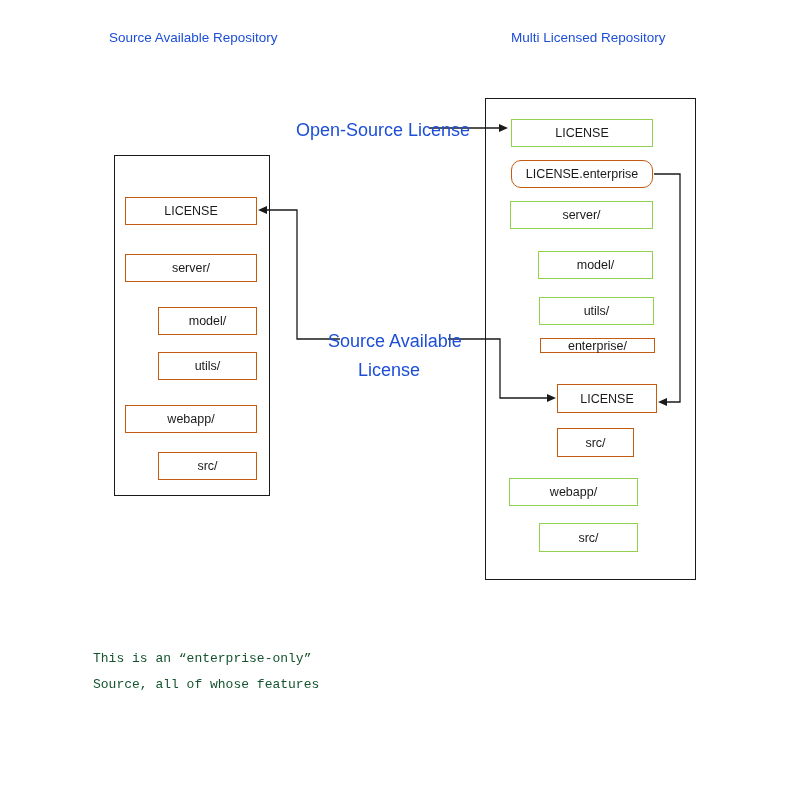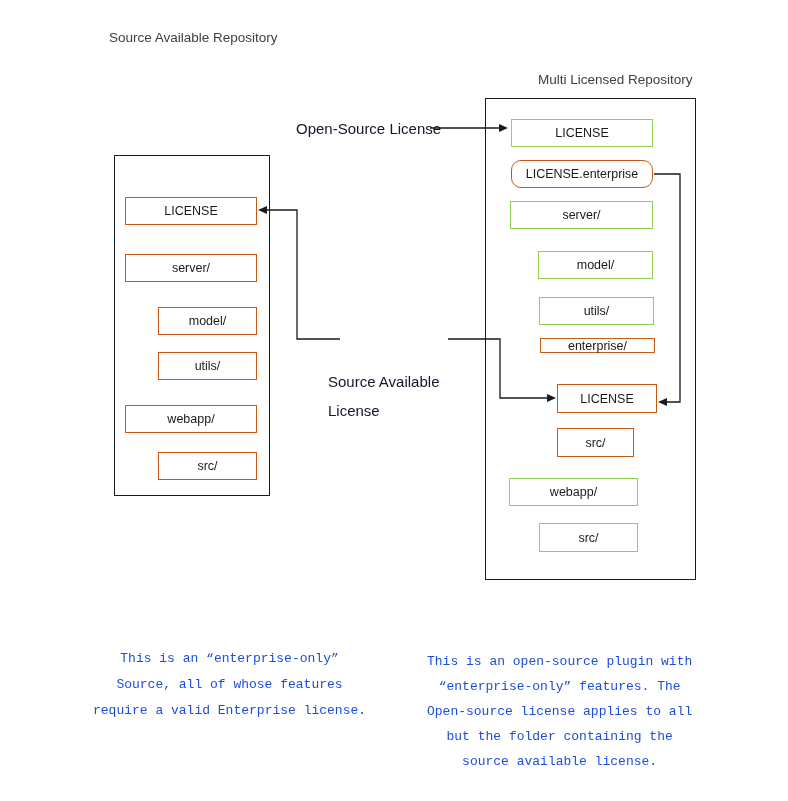--- a/index.html
+++ b/index.html
@@ -9,21 +9,21 @@
     width: 788px;
     height: 801px;
     background: #ffffff;
     font-family: "Liberation Sans", sans-serif;
     color: #1a1a1a;
     overflow: hidden;
   }
   .repo-title {
     position: absolute;
     font-size: 13.5px;
-    color: #404040;
+    color: #1d4ed8;
     white-space: nowrap;
   }
   .repo-box {
     position: absolute;
     border: 1px solid #1a1a1a;
     background: #ffffff;
   }
   .file-box {
     position: absolute;
     display: flex;
@@ -31,52 +31,51 @@
     justify-content: center;
     background: #ffffff;
     font-size: 12.5px;
     white-space: nowrap;
     z-index: 2;
   }
   .file-box.sa { border: 1.5px solid var(--sa-color, #C55A11); }
   .file-box.os { border: 1.5px solid var(--os-color, #92D050); }
   .conn-label {
     position: absolute;
-    font-size: 15px;
-    color: #0f172a;
+    font-size: 18px;
+    color: #1d4ed8;
     white-space: nowrap;
     z-index: 3;
     background: transparent;
   }
-  .conn-label.centered { line-height: 29px; margin-top: 40px; }
+  .conn-label.centered { text-align: center; line-height: 29px; }
   svg.connectors {
     position: absolute;
     left: 0; top: 0;
     width: 788px; height: 801px;
     z-index: 1;
     pointer-events: none;
   }
   .note {
     position: absolute;
     font-family: "Liberation Mono", "DejaVu Sans Mono", monospace;
     font-size: 13px;
-    color: #1d4ed8;
+    color: #14532d;
     line-height: 26px;
     white-space: nowrap;
-    text-align: center;
   }
   .note.right-note { line-height: 25px; }
 </style>
 </head>
 <body>
 
 <div class="canvas">
 
   <div class="repo-title" style="left:109px; top:30px;">Source Available Repository</div>
-  <div class="repo-title" style="left:538px; top:30px;margin-top:42px;">Multi Licensed Repository</div>
+  <div class="repo-title" style="left:511px; top:30px;">Multi Licensed Repository</div>
 
   <svg class="connectors" viewBox="0 0 788 801" xmlns="http://www.w3.org/2000/svg">
     <defs>
       <marker id="arrow" markerWidth="9" markerHeight="8" refX="0" refY="4" orient="auto" markerUnits="userSpaceOnUse">
         <path d="M0,0 L9,4 L0,8 Z" fill="#1a1a1a"></path>
       </marker>
     </defs>
     <path d="M430,128 H499" fill="none" stroke="#1a1a1a" stroke-width="1.3" marker-end="url(#arrow)"></path>
     <path d="M340,339 H297 V210 H267" fill="none" stroke="#1a1a1a" stroke-width="1.3" marker-end="url(#arrow)"></path>
     <path d="M448,339 H500 V398 H547" fill="none" stroke="#1a1a1a" stroke-width="1.3" marker-end="url(#arrow)"></path>
@@ -107,23 +106,15 @@
   <div class="file-box os" style="left:539px; top:297px; width:115px; height:28px;">utils/</div>
   <div class="file-box sa" style="left:540px; top:338px; width:115px; height:15px;">enterprise/</div>
   <div class="file-box sa" style="left:557px; top:384px; width:100px; height:29px;">LICENSE</div>
   <div class="file-box sa" style="left:557px; top:428px; width:77px; height:29px;">src/</div>
   <div class="file-box os" style="left:509px; top:478px; width:129px; height:28px;">webapp/</div>
   <div class="file-box os" style="left:539px; top:523px; width:99px; height:29px;">src/</div>
 
   <div class="note" style="left:93px; top:646px;">
     <div>This is an “enterprise-only”</div>
     <div>Source, all of whose features</div>
-    <div>require a valid Enterprise license.</div>
-  </div>
-  <div class="note right-note" style="left:427px; top:649px;">
-    <div>This is an open-source plugin with</div>
-    <div>“enterprise-only” features. The</div>
-    <div>Open-source license applies to all</div>
-    <div>but the folder containing the</div>
-    <div>source available license.</div>
   </div>
 
 </div>
 
 </body></html>

